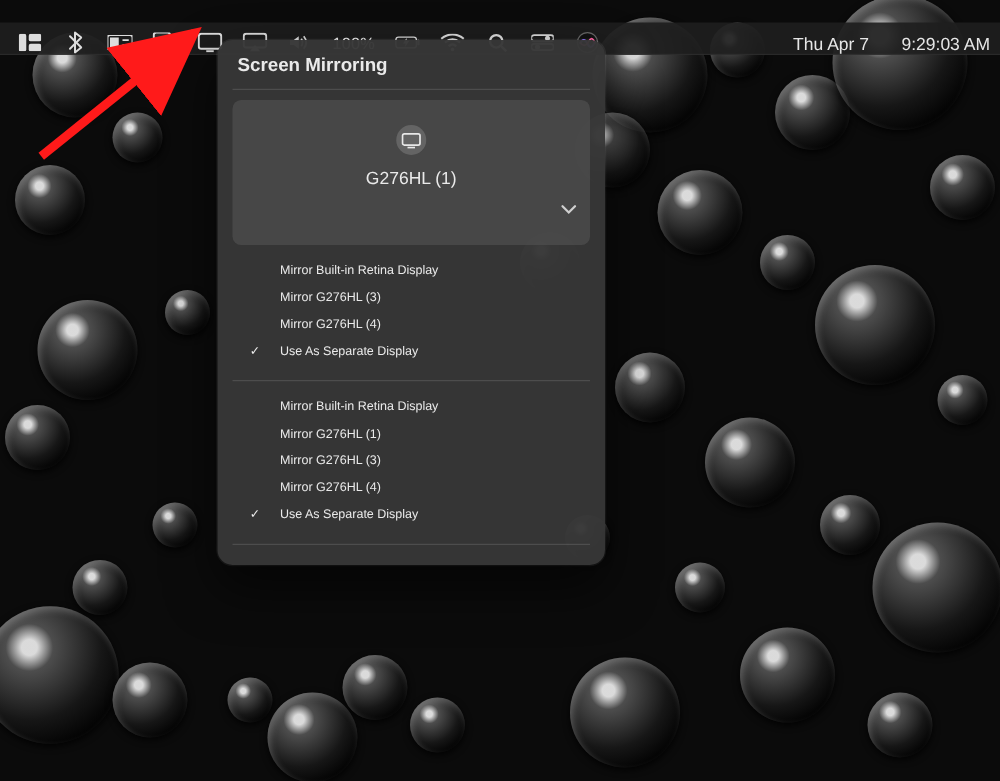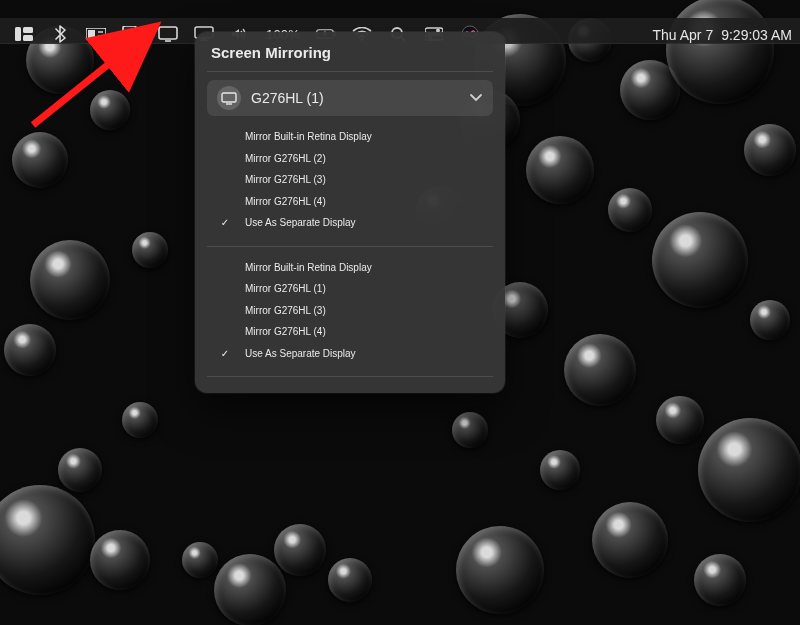--- a/index.html
+++ b/index.html
@@ -31,48 +31,48 @@
     display: flex; align-items: flex-end;
     padding: 0 8px 0 0;
     border-bottom: 1px solid rgba(255,255,255,.06);
     z-index: 10;
   }
   .menubar .left { display: flex; align-items: center; gap: 16px; padding-left: 14px; }
   .menubar .right { margin-left: auto; display: flex; align-items: center; gap: 8px; font-size: 14px; color: #e6e6e6; }
   .mbicon { width: 20px; height: 18px; display:flex; align-items:center; justify-content:center; color:#d8d8d8; }
   .mbicon svg { display:block; }
   .battery-text { font-size: 13px; letter-spacing:.2px; }
-  .clock { font-size: 14px; }
+  .clock { font-size: 14px; margin-left: 18px; }
   
   .arrow {
     position: absolute; top: 20px; left: 8px; width: 165px; height: 120px; z-index: 25; pointer-events: none;
   }
   
   .dropdown {
     position: absolute;
     top: 32px; left: 174px;
     width: 310px;
     background: rgba(55,55,55,.97);
     border-radius: 12px;
     box-shadow: 0 18px 40px rgba(0,0,0,.6), 0 0 0 1px rgba(255,255,255,.08);
     padding: 10px 12px 10px 12px;
     z-index: 20;
     font-size: 14px;
     color: #eaeaea;
-    margin-left: 21px;
   }
   .dd-title { font-weight: 600; font-size: 15px; padding: 2px 4px 8px; }
   .dd-sep { height:1px; background: rgba(255,255,255,.12); margin: 2px 0 8px; }
   .dd-sep.tight { margin: 6px 0; }
   .device-row {
     display:flex; align-items:center; gap:10px;
     background: rgba(80,80,80,.7);
     border-radius: 7px;
-    padding: 6px 10px;
+    padding: 20px 10px;
     margin-bottom: 6px;
+    flex-direction: column;
   }
   .device-row .dev-icon {
     width: 24px; height: 24px; border-radius:50%;
     background: rgba(120,120,120,.6);
     display:flex; align-items:center; justify-content:center;
   }
   .device-row .chev { margin-left: auto; color:#bbb; }
   .opt-list { padding: 4px 0 6px 0; }
   .opt {
     display:flex; align-items:center;
@@ -243,24 +243,20 @@
         </svg>
     </span>
   </div>
   <div class="opt-list">
     <div class="opt">
         <span class="spacer"></span>
         <span>Mirror Built-in Retina Display</span>
       </div>
     <div class="opt">
         <span class="spacer"></span>
-        <span>Mirror G276HL (2)</span>
-      </div>
-    <div class="opt">
-        <span class="spacer"></span>
         <span>Mirror G276HL (3)</span>
       </div>
     <div class="opt">
         <span class="spacer"></span>
         <span>Mirror G276HL (4)</span>
       </div>
     <div class="opt">
         <span class="check">✓</span>
         <span style="width:10px;display:inline-block"></span>
         <span>Use As Separate Display</span>

